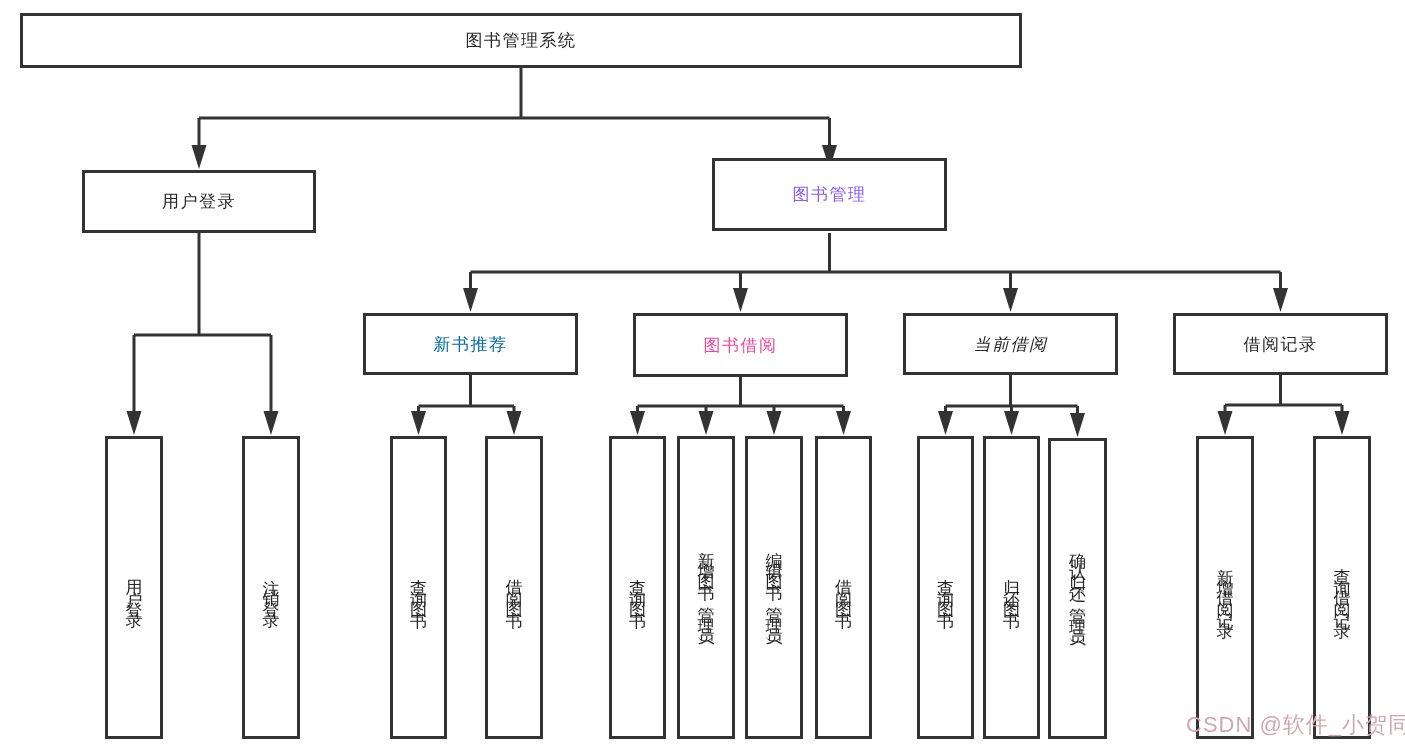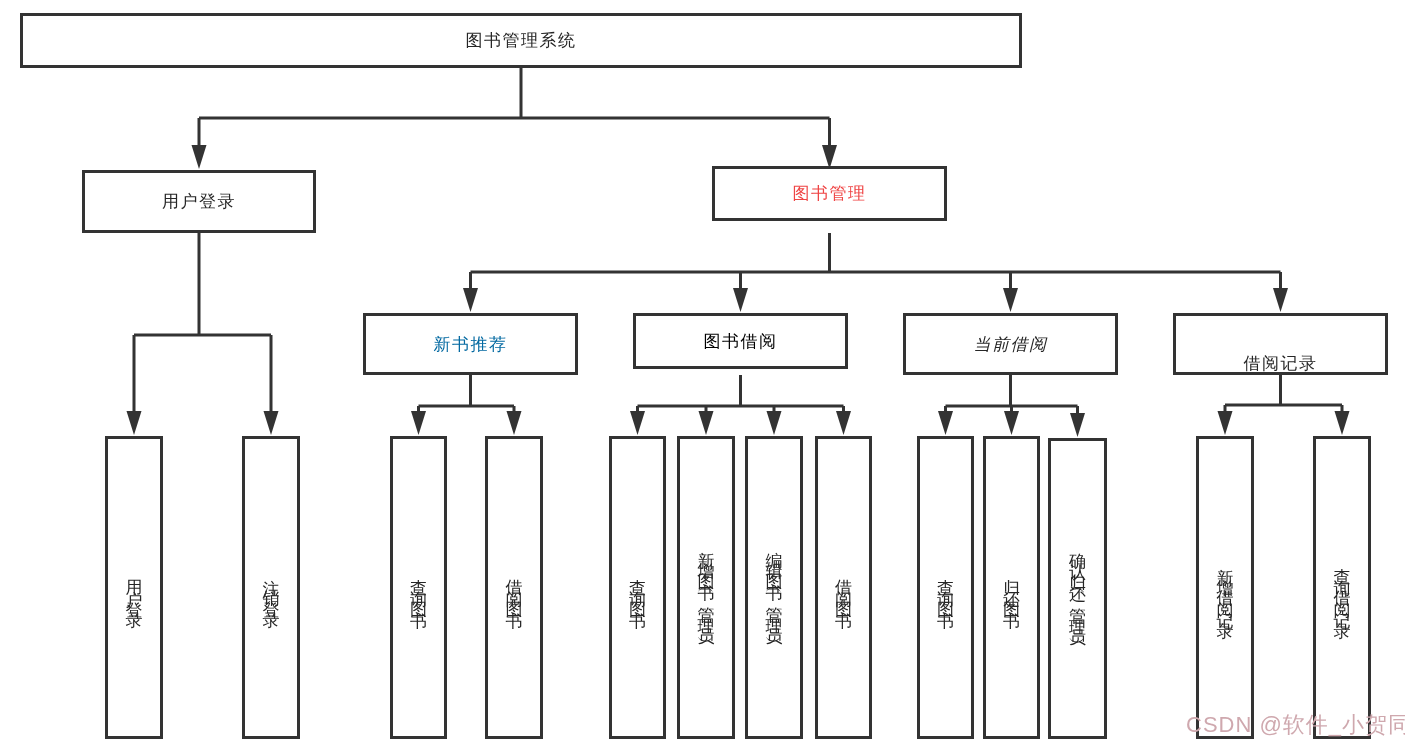--- a/index.html
+++ b/index.html
@@ -65,33 +65,33 @@
       <polygon points="1217.5,411 1232.5,411 1225,435" fill="#333333"></polygon>
       <polygon points="1334.5,411 1349.5,411 1342,435" fill="#333333"></polygon>
     </svg>
   <div id="nodes">
       <div class="node h" style="left: 20px; top: 13px; width: 1002px; height: 55px; border-color: rgb(51, 51, 51); color: rgb(38, 38, 38);">
         <span class="lbl">图书管理系统</span>
       </div>
       <div class="node h" style="left: 82px; top: 170px; width: 234px; height: 63px; border-color: rgb(51, 51, 51); color: rgb(38, 38, 38);">
         <span class="lbl">用户登录</span>
       </div>
-      <div class="node h" style="left: 712px; top: 166px; width: 235px; height: 55px; border-color: rgb(51, 51, 51); color: #ef4444;">
+      <div class="node h" style="left: 712px; top: 158px; width: 235px; height: 73px; border-color: rgb(51, 51, 51); color: #8b5cf6;">
         <span class="lbl">图书管理</span>
       </div>
       <div class="node h" style="left: 363px; top: 313px; width: 215px; height: 62px; border-color: rgb(51, 51, 51); color: #0369a1;">
         <span class="lbl">新书推荐</span>
       </div>
-      <div class="node h" style="left: 633px; top: 313px; width: 215px; height: 56px; border-color: rgb(51, 51, 51); color: #000000;">
+      <div class="node h" style="left: 633px; top: 313px; width: 215px; height: 64px; border-color: rgb(51, 51, 51); color: #ec4899;">
         <span class="lbl">图书借阅</span>
       </div>
       <div class="node h" style="left: 903px; top: 313px; width: 215px; height: 62px; border-color: rgb(51, 51, 51); color: rgb(38, 38, 38); font-style: italic;">
         <span class="lbl">当前借阅</span>
       </div>
-      <div class="node h" style="left: 1173px; top: 313px; width: 215px; height: 62px; border-color: rgb(51, 51, 51); color: rgb(38, 38, 38); align-items: flex-end;">
+      <div class="node h" style="left: 1173px; top: 313px; width: 215px; height: 62px; border-color: rgb(51, 51, 51); color: rgb(38, 38, 38);">
         <span class="lbl">借阅记录</span>
       </div>
       <div class="node v" style="left: 105px; top: 436px; width: 58px; height: 303px; border-color: rgb(51, 51, 51); color: rgb(38, 38, 38);">
         <span class="lbl">用户登录</span>
       </div>
       <div class="node v" style="left: 242px; top: 436px; width: 58px; height: 303px; border-color: rgb(51, 51, 51); color: rgb(38, 38, 38);">
         <span class="lbl">注销登录</span>
       </div>
       <div class="node v" style="left: 390px; top: 436px; width: 57px; height: 303px; border-color: rgb(51, 51, 51); color: rgb(38, 38, 38);">
         <span class="lbl">查询图书</span>

